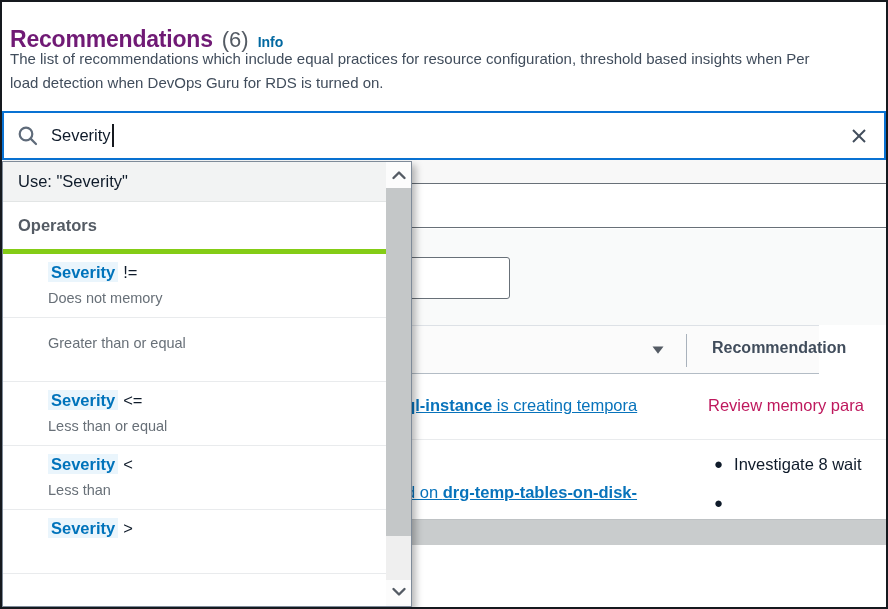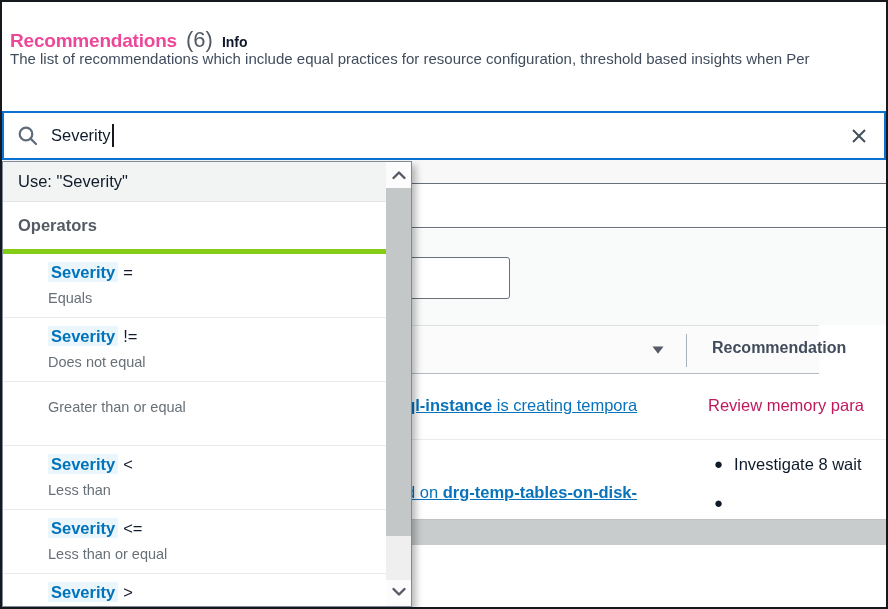--- a/index.html
+++ b/index.html
@@ -3,23 +3,23 @@
 <meta charset="utf-8">
 <style>
   * { margin:0; padding:0; box-sizing:border-box; }
   html,body { background:#fff; }
   body { font-family:"Liberation Sans", sans-serif; }
   .screen { position:relative; width:888px; height:609px; background:#fff; overflow:hidden; }
   .frame { position:absolute; inset:0; border:2px solid #15191e; z-index:60; pointer-events:none; }
 
   
   .page-header { position:absolute; left:10px; top:8px; display:flex; align-items:baseline; gap:9px; white-space:nowrap; }
-  .page-title { font-size:19px; font-weight:700; color:#ec4899; letter-spacing:-0.2px; }
+  .page-title { font-size:23px; font-weight:700; color:#701a75; letter-spacing:-0.2px; }
   .page-count { font-size:22px; font-weight:400; color:#545b64; }
-  .info-link { font-size:14px; font-weight:700; color:#0f172a; cursor:pointer;margin-top:26px; }
+  .info-link { font-size:14px; font-weight:700; color:#0369a1; cursor:pointer;margin-top:26px; }
   .desc { position:absolute; left:10px; top:47px; width:876px; font-size:15px; line-height:24px; color:#414d5c; white-space:nowrap; overflow:hidden; }
 
   
   .search-box { position:absolute; left:2px; top:111px; width:884px; height:49px; background:#fff; border:2px solid #0972d3; display:flex; align-items:center; z-index:9; }
   .search-icon { margin-left:13px; display:flex; align-items:center; }
   .search-text { margin-left:12px; font-size:16.5px; color:#0f1b2a; }
   .caret { display:inline-block; width:2px; height:23px; background:#16191f; vertical-align:middle; margin-left:1px; }
   .clear-btn { position:absolute; right:13px; top:11px; width:24px; height:24px; display:flex; align-items:center; justify-content:center; cursor:pointer; }
 
   
@@ -69,20 +69,21 @@
 
 <div class="screen">
 
   <div class="page-header">
     <span class="page-title">Recommendations</span>
     <span class="page-count">(6)</span>
     <span class="info-link">Info</span>
   </div>
   <div class="desc">
     <div>The list of recommendations which include equal practices for resource configuration, threshold based insights when Per</div>
+    <div>load detection when DevOps Guru for RDS is turned on.</div>
   </div>
 
   <div class="sec-a"></div>
   <div class="sec-b"></div>
   <div class="sec-c"></div>
   <div class="partial-btn"></div>
 
   <div class="thead">
     <span class="sort-tri">
       <svg width="14" height="10" viewBox="0 0 14 10">
@@ -128,37 +129,33 @@
           <line x1="16" y1="4" x2="4" y2="16" stroke="#414d5c" stroke-width="2"></line>
         </svg>
     </span>
   </div>
 
   <div class="dropdown">
     <div class="dd-use">Use: "Severity"</div>
     <div class="dd-group">Operators</div>
 
     <div class="dd-option">
-      <div class="t"><span class="dd-prop">Severity</span><span class="dd-op">=</span></div>
-      <div class="dd-desc">Equals</div>
-    </div>
-    <div class="dd-option">
       <div class="t"><span class="dd-prop">Severity</span><span class="dd-op">!=</span></div>
-      <div class="dd-desc">Does not equal</div>
+      <div class="dd-desc">Does not memory</div>
     </div>
     <div class="dd-option">
       <div class="dd-desc">Greater than or equal</div>
     </div>
     <div class="dd-option">
+      <div class="t"><span class="dd-prop">Severity</span><span class="dd-op">&lt;=</span></div>
+      <div class="dd-desc">Less than or equal</div>
+    </div>
+    <div class="dd-option">
       <div class="t"><span class="dd-prop">Severity</span><span class="dd-op">&lt;</span></div>
       <div class="dd-desc">Less than</div>
-    </div>
-    <div class="dd-option">
-      <div class="t"><span class="dd-prop">Severity</span><span class="dd-op">&lt;=</span></div>
-      <div class="dd-desc">Less than or equal</div>
     </div>
     <div class="dd-option">
       <div class="t"><span class="dd-prop">Severity</span><span class="dd-op">&gt;</span></div>
     </div>
 
     <div class="vscroll">
       <div class="vs-up">
         <svg width="16" height="10" viewBox="0 0 16 10">
             <polyline points="2.5,8 8,2.5 13.5,8" fill="none" stroke="#545b64" stroke-width="2.4" stroke-linejoin="round" stroke-linecap="round"></polyline>
           </svg>

